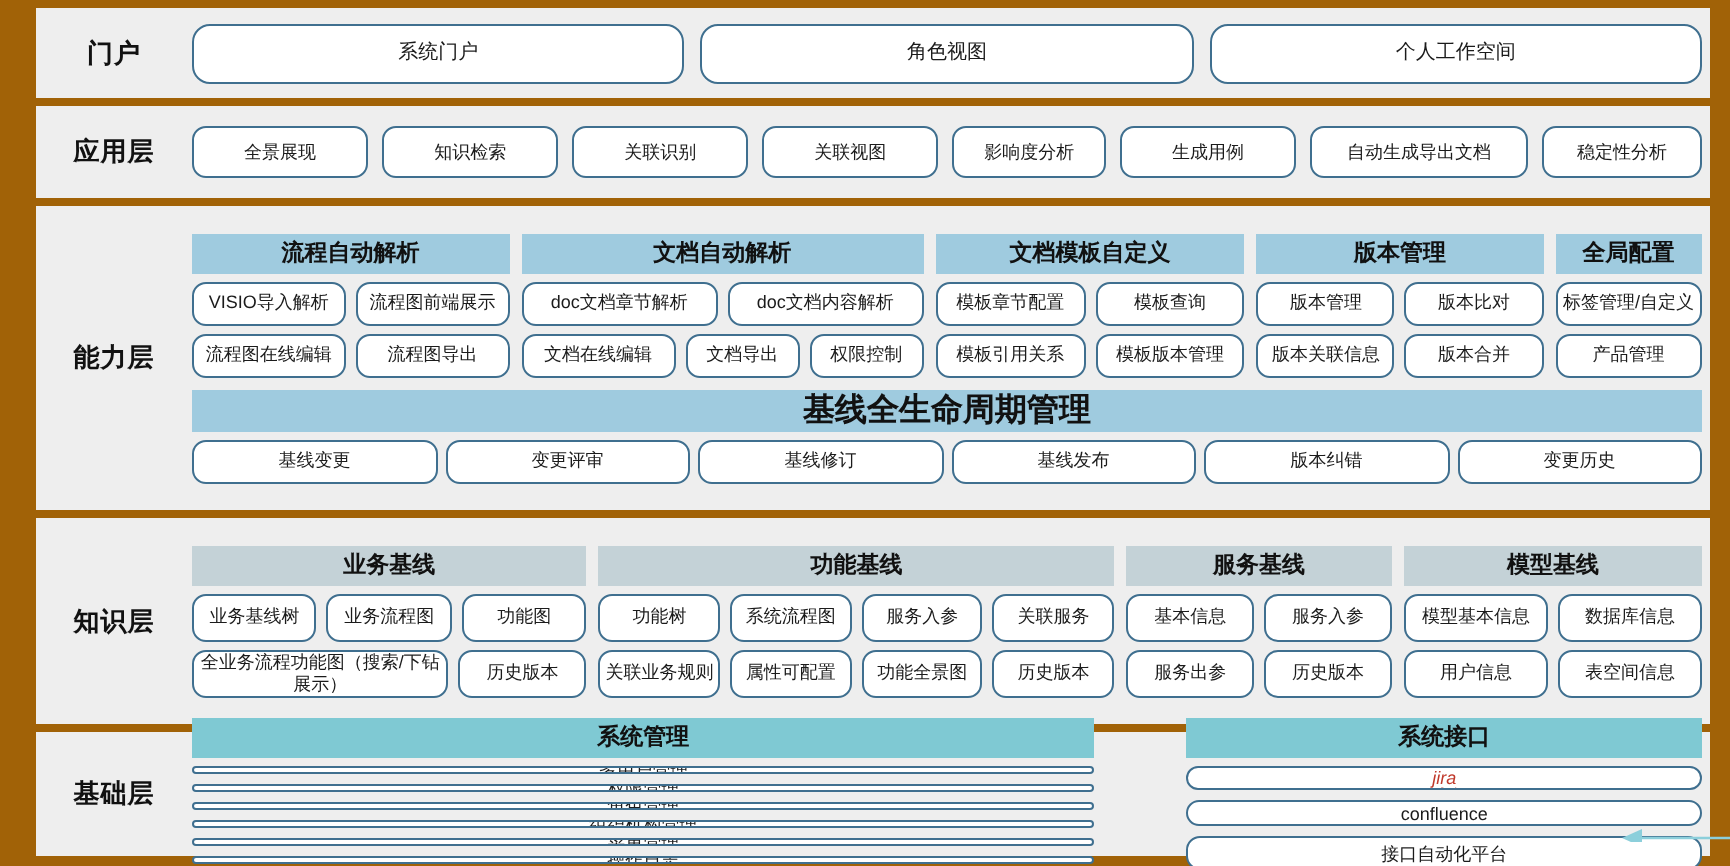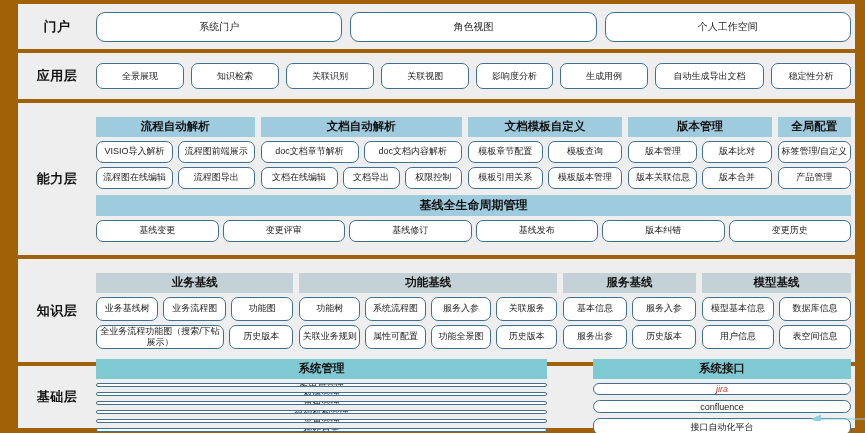--- a/index.html
+++ b/index.html
@@ -66,21 +66,21 @@
   .grp{display:flex;flex-direction:column;}
   .grow{display:flex;gap:5px;}
   .grow .btn{flex:1 1 0;}
 
   
   #cap-band .grid{display:flex;gap:6px;width:100%;}
   #cap-band .grp .grow{margin-top:4px;}
   #cap-band .grp .grow .btn{height:22px;}
 
   .wideband{width:100%;margin-top:6px;}
-  .wideband .ghead{font-size:12px;height:21px;}
+  .wideband .ghead{font-size:16px;height:21px;}
   .wideband .grow{margin-top:4px;gap:4px;}
   .wideband .grow .btn{height:22px;}
 
   
   #know-band .grid{display:flex;gap:6px;width:100%;}
   #know-band .grp .grow{margin-top:4px;}
   #know-band .grp .grow .btn{height:24px;}
 
   
   #base-band .grid{display:flex;gap:46px;width:100%;padding-right:0;}

